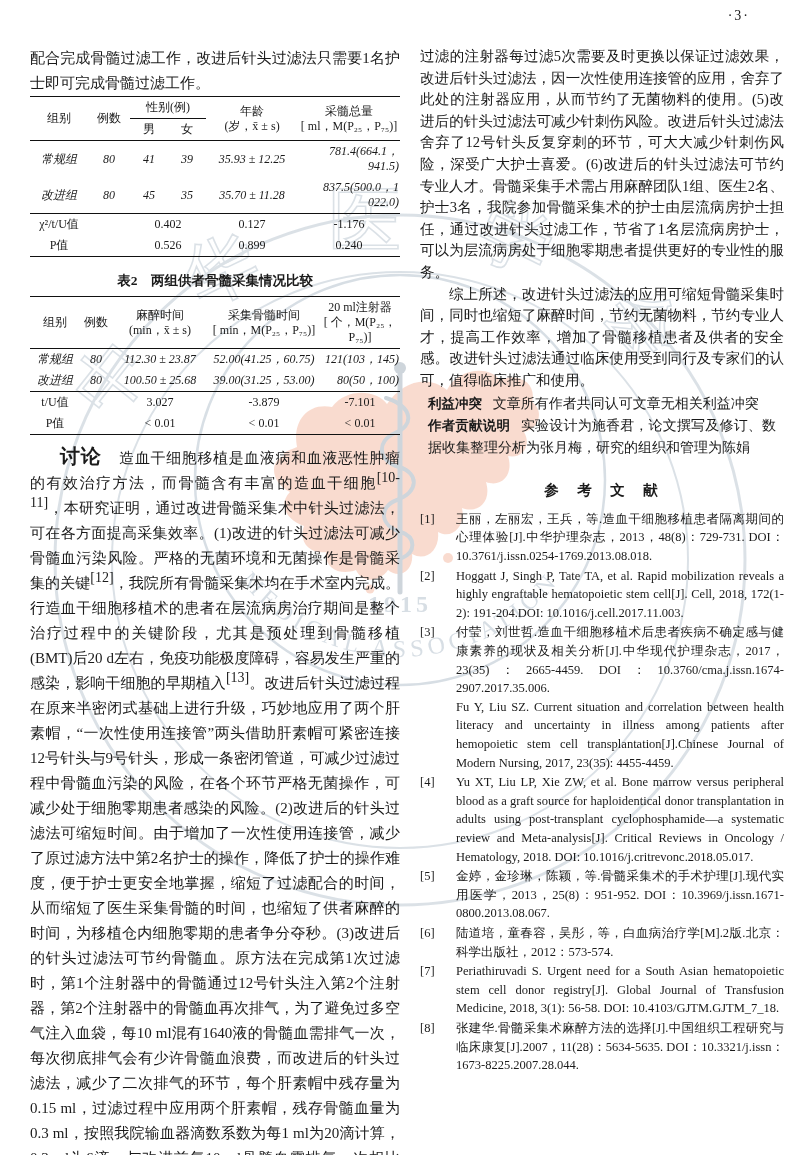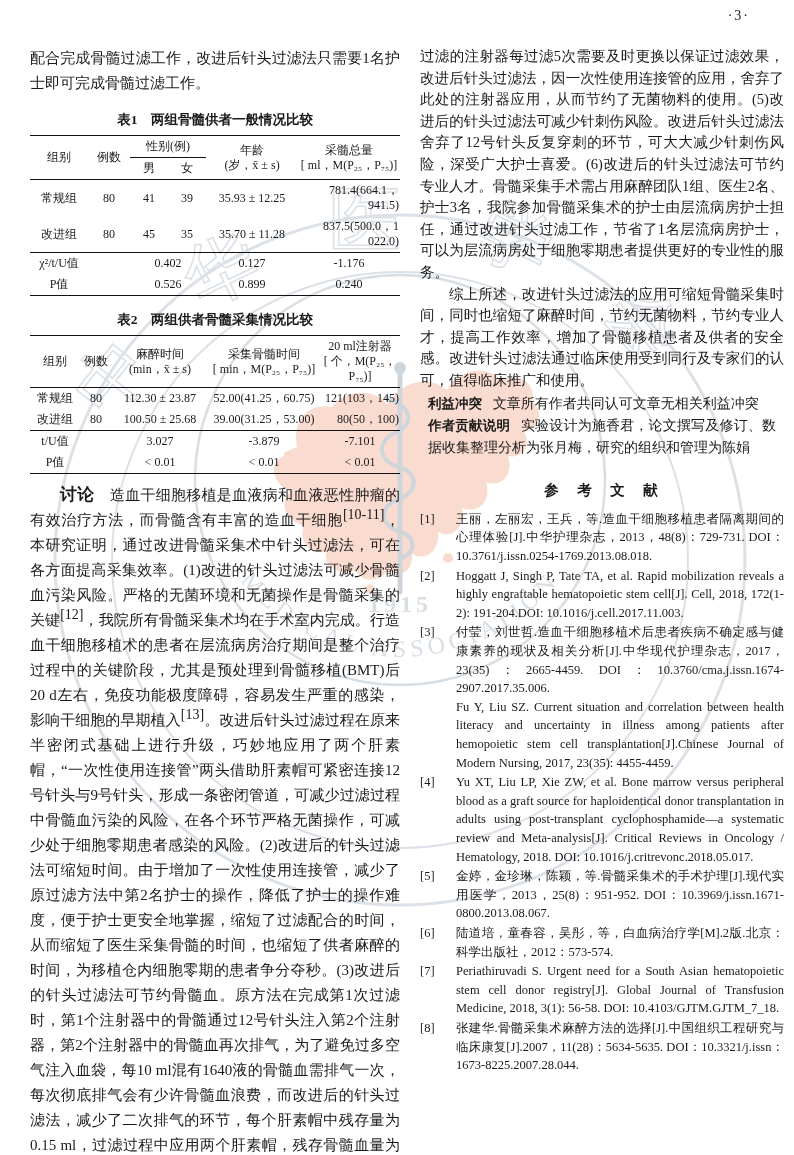--- a/index.html
+++ b/index.html
@@ -13,37 +13,37 @@
   .watermark{position:absolute;left:0;top:0;z-index:0;pointer-events:none;}
   
   .content{position:absolute;left:0;top:0;width:794px;height:1155px;z-index:1;}
   .pageno{position:absolute;top:8px;right:44px;font-size:14px;letter-spacing:2px;}
   .col{position:absolute;top:46px;text-align:justify;}
   .col-left{left:30px;width:370px;font-size:15px;line-height:25px;}
   .col-right{left:420px;width:364px;font-size:14.5px;line-height:21.6px;}
   .para{margin:0;}
   .indent{text-indent:2em;}
   .disc{margin-top:9px;text-indent:2em;}
-  .disc-label{margin-right:0.9em;font-family:Liberation Mono, monospace;font-size:17px;}
+  .disc-label{margin-right:0.9em;font-family:Liberation Sans, sans-serif;font-size:20px;}
   sup{font-size:14px;line-height:0;}
   
   .tcaption{
     text-align:center;font-weight:bold;font-size:13.5px;line-height:17px;
     margin:15px 0 7px 0;text-indent:0;
   }
   .cap-label{margin-right:1em;}
   table.tbl{
     width:100%;border-collapse:collapse;table-layout:fixed;
     font-size:12px;line-height:15px;text-align:center;
     border-top:1.6px solid var(--rule,#111);border-bottom:1.6px solid var(--rule,#111);
     margin-bottom:4px;
   }
   table.tbl th,table.tbl td{padding:3px 1px;font-weight:normal;vertical-align:middle;}
   table.tbl thead{border-bottom:0.8px solid var(--rule,#111);}
-  table.tbl tbody.data{border-bottom:0.8px solid var(--rule,#111);}
+  table.tbl tbody.data{border-bottom:0.8px solid var(--rule,#111);font-style:italic;}
   th.spanner{border-bottom:0.8px solid var(--rule,#111);}
   .h2l{display:block;line-height:15px;}
   td.num-right,th.num-right{text-align:right;padding-right:3px;}
   
   .meta{margin:1px 8px;font-size:14px;line-height:21.6px;text-align:justify;}
   .meta-label{font-family:"Liberation Sans","DejaVu Sans",sans-serif;font-size:13.5px;margin-right:0.8em;}
   .refs-heading{
     text-align:center;font-weight:bold;font-size:14.5px;
     margin:22px 0 8px 0;letter-spacing:2px;
   }
@@ -90,23 +90,20 @@
   </svg>
 
   <div class="content">
 
     <div class="pageno">·3·</div>
 
     <div class="col col-left">
 
       <p class="para">配合完成骨髓过滤工作，改进后针头过滤法只需要1名护士即可完成骨髓过滤工作。</p>
 
-      <div class="tcaption">
-        <span class="cap-label">表1</span><span>两组骨髓供者一般情况比较</span>
-      </div>
       <table class="tbl">
         <colgroup>
           <col style="width:58px">
             <col style="width:42px">
             <col style="width:38px">
             <col style="width:38px">
             <col style="width:92px">
             <col style="width:102px">
         </colgroup>
         <thead>

